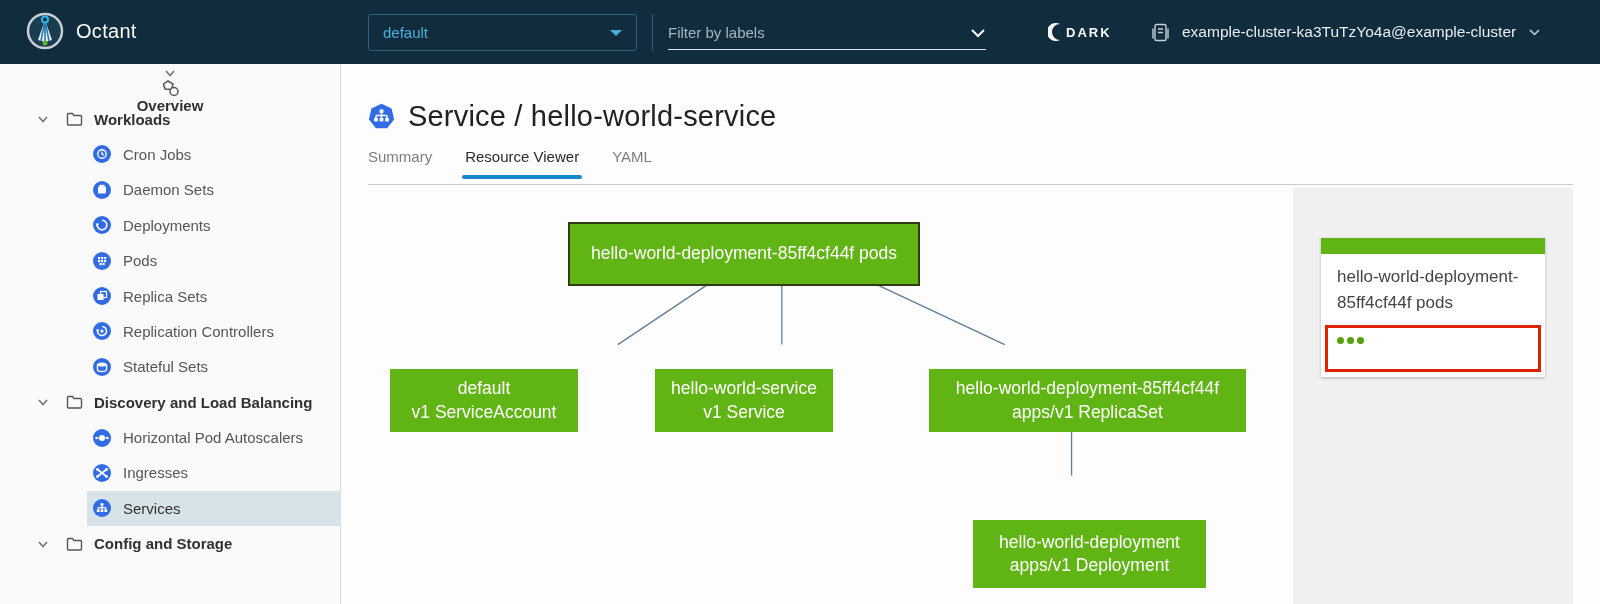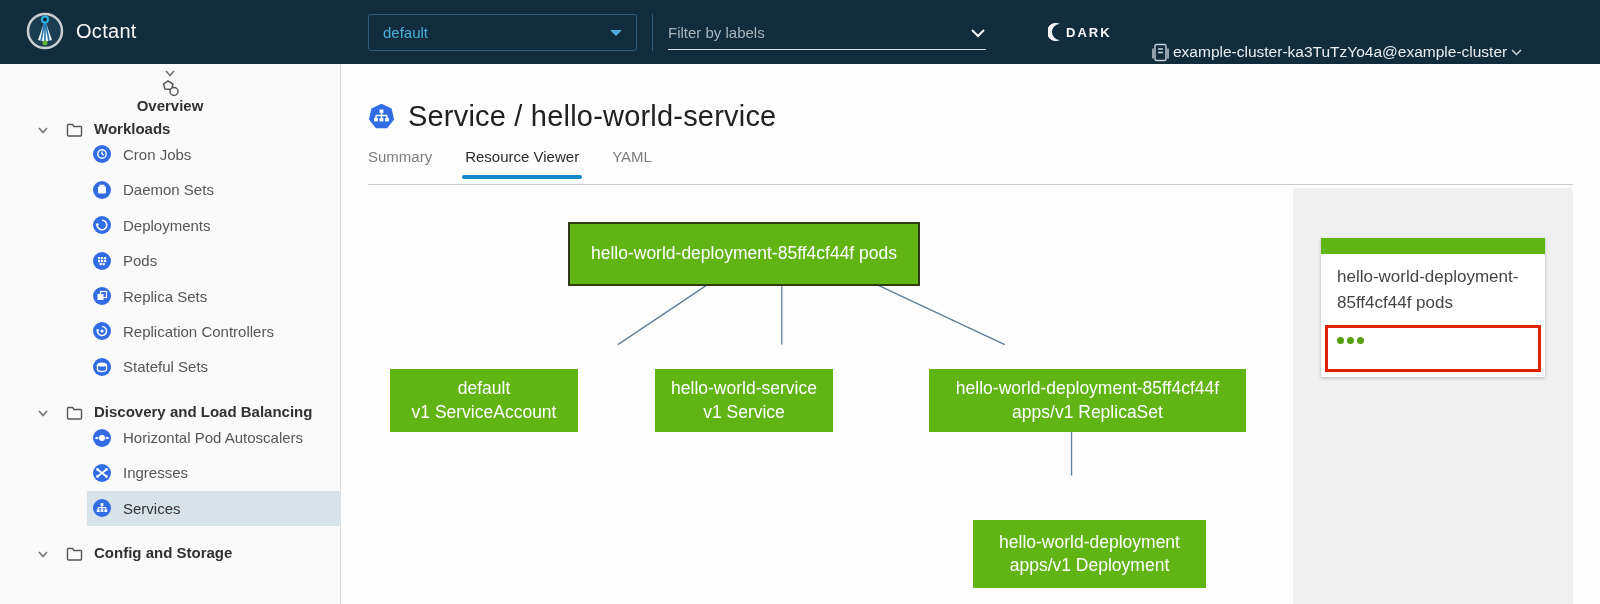--- a/index.html
+++ b/index.html
@@ -13,29 +13,29 @@
   .app-title { font-size:20px; font-weight:400; letter-spacing:.3px; color:#fafafa; }
   .ns-select { position:absolute; left:368px; top:14px; width:269px; height:37px; border:1px solid #2d5f7d; border-radius:3px; background:transparent; display:flex; align-items:center; padding:0 14px; cursor:pointer; }
   .ns-value { color:#49afd9; font-size:15px; flex:1; }
   .ns-caret { width:0; height:0; border-left:6px solid transparent; border-right:6px solid transparent; border-top:6px solid #49afd9; }
   .hdr-vdiv { position:absolute; left:652px; top:14px; width:1px; height:37px; background:#2d5f7d; }
   .filter-wrap { position:absolute; left:668px; top:16px; width:318px; height:34px; border-bottom:1px solid #dde3e6; display:flex; align-items:center; }
   .filter-input { flex:1; background:transparent; border:none; outline:none; color:#e9edf0; font-size:15px; font-family:"Liberation Sans", sans-serif; }
   .filter-input::placeholder { color:#a7b5bd; opacity:1; }
   .theme-toggle { position:absolute; left:1048px; top:16px; height:32px; display:flex; align-items:center; background:transparent; border:none; color:#fafafa; cursor:pointer; }
   .theme-label { font-size:13px; font-weight:700; letter-spacing:2px; color:#fafafa; font-family:"Liberation Sans", sans-serif; }
-  .cluster-sel { position:absolute; left:1152px; top:16px; height:32px; display:flex; align-items:center; gap:4px; cursor:pointer;margin-top:20px; }
+  .cluster-sel { position:absolute; left:1152px; top:16px; height:32px; display:flex; align-items:center; gap:13px; cursor:pointer; }
   .cluster-label { font-size:15.5px; color:#e9edf0; }
 
   
   .sidebar { position:absolute; top:64px; left:0; width:341px; bottom:0; background:#fafafa; border-right:1px solid #d7d7d7; padding-top:2px; z-index:4; }
   .nav-row { height:35.4px; display:flex; align-items:center; font-size:15px; color:#565656; cursor:pointer; }
   .nav-row .gap { width:11px; flex:none; }
   .nav-row.l0 { color:#313131; font-weight:700;flex-direction:column; }
-  .nav-row.l1 { padding-left:36px; color:#313131; font-weight:700;align-items:flex-end; }
+  .nav-row.l1 { padding-left:36px; color:#313131; font-weight:700; }
   .nav-row.l2 { margin-left:87px; padding-left:5px; width:254px; }
   .nav-row.l2.selected { background:#d8e3e9; color:#313131; }
   .nav-label { white-space:nowrap; }
   .chev, .nav-ic { flex:none; display:inline-flex; align-items:center; justify-content:center; }
 
   
   .main { position:absolute; top:64px; left:341px; right:0; bottom:0; background:#fdfdfd; }
   .page-title { position:absolute; left:27px; top:36px; display:flex; align-items:center; gap:13px; }
   .page-title h1 { font-size:29px; font-weight:300; color:#212121; letter-spacing:.2px; white-space:nowrap; }
   .tabs { position:absolute; left:27px; top:84px; display:flex; gap:33px; }

